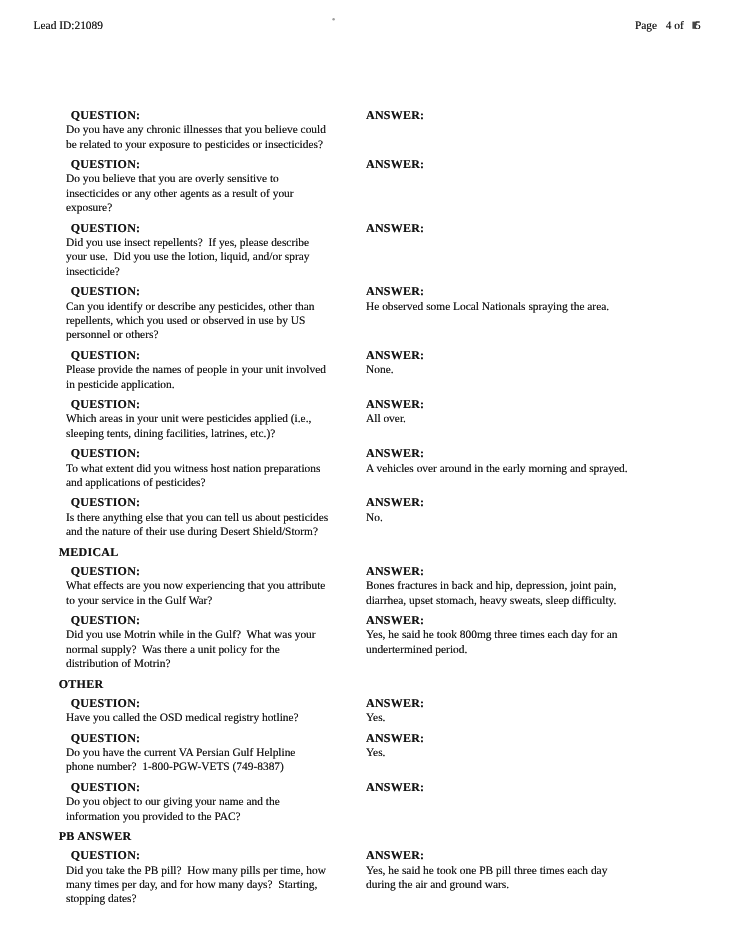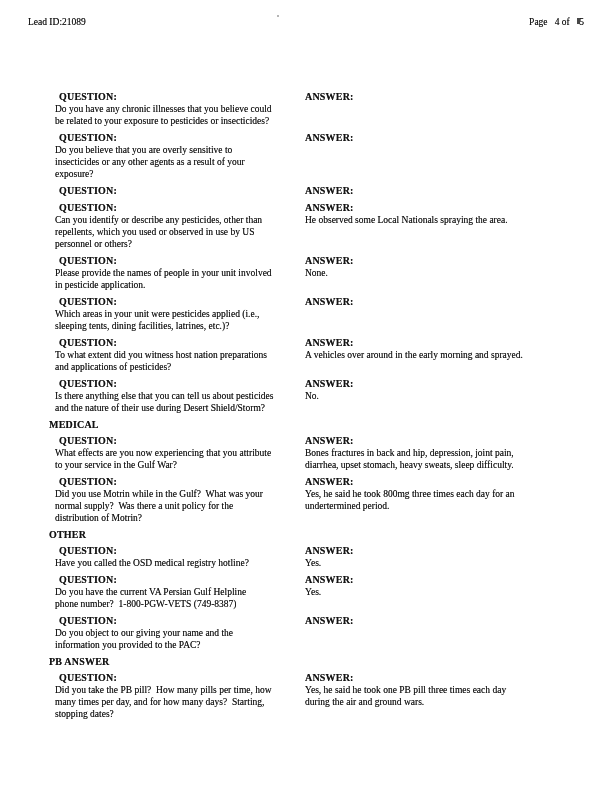--- a/index.html
+++ b/index.html
@@ -109,20 +109,23 @@
       </div>
       <div class="a-col">
         <div class="lbl">ANSWER:</div>
         <div class="txt"></div>
       </div>
     </div>
 
     <div class="qa">
       <div class="q-col">
         <div class="lbl">QUESTION:</div>
+        <div class="txt">Did you use insect repellents?  If yes, please describe
+your use.  Did you use the lotion, liquid, and/or spray
+insecticide?</div>
       </div>
       <div class="a-col">
         <div class="lbl">ANSWER:</div>
         <div class="txt"></div>
       </div>
     </div>
 
     <div class="qa">
       <div class="q-col">
         <div class="lbl">QUESTION:</div>
@@ -149,20 +152,21 @@
     </div>
 
     <div class="qa">
       <div class="q-col">
         <div class="lbl">QUESTION:</div>
         <div class="txt">Which areas in your unit were pesticides applied (i.e.,
 sleeping tents, dining facilities, latrines, etc.)?</div>
       </div>
       <div class="a-col">
         <div class="lbl">ANSWER:</div>
+        <div class="txt">All over.</div>
       </div>
     </div>
 
     <div class="qa">
       <div class="q-col">
         <div class="lbl">QUESTION:</div>
         <div class="txt">To what extent did you witness host nation preparations
 and applications of pesticides?</div>
       </div>
       <div class="a-col">

